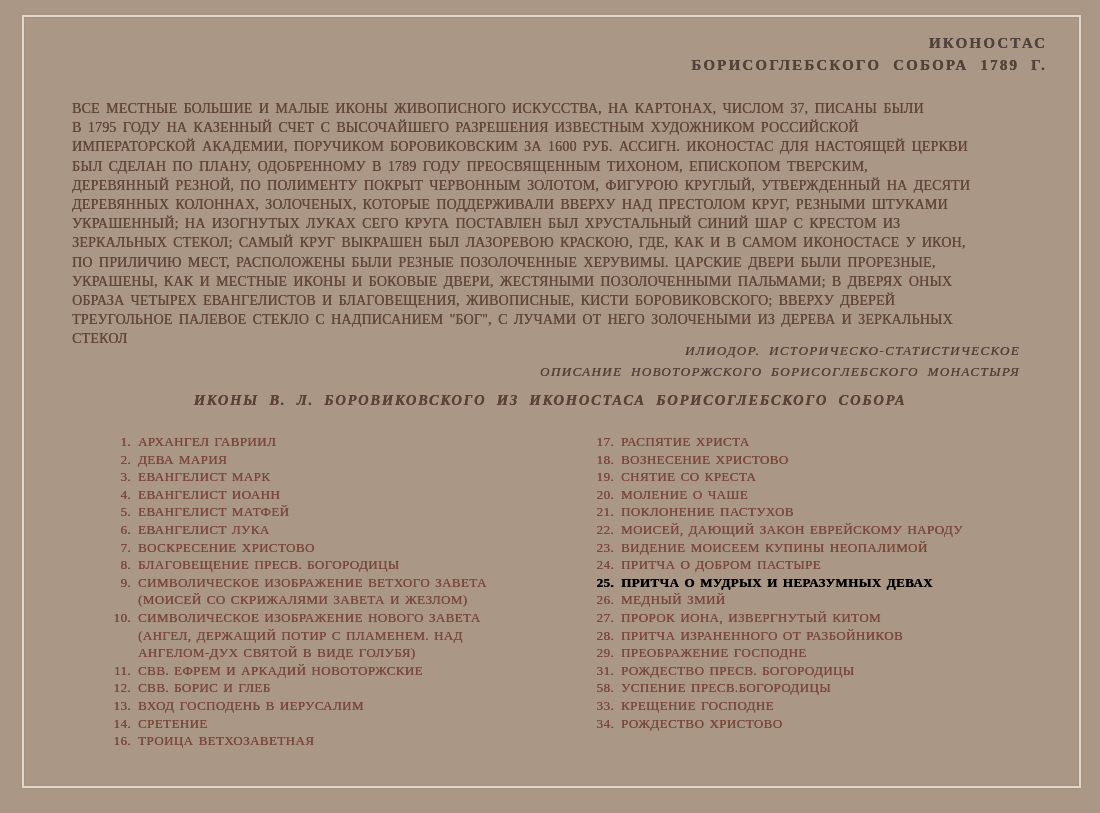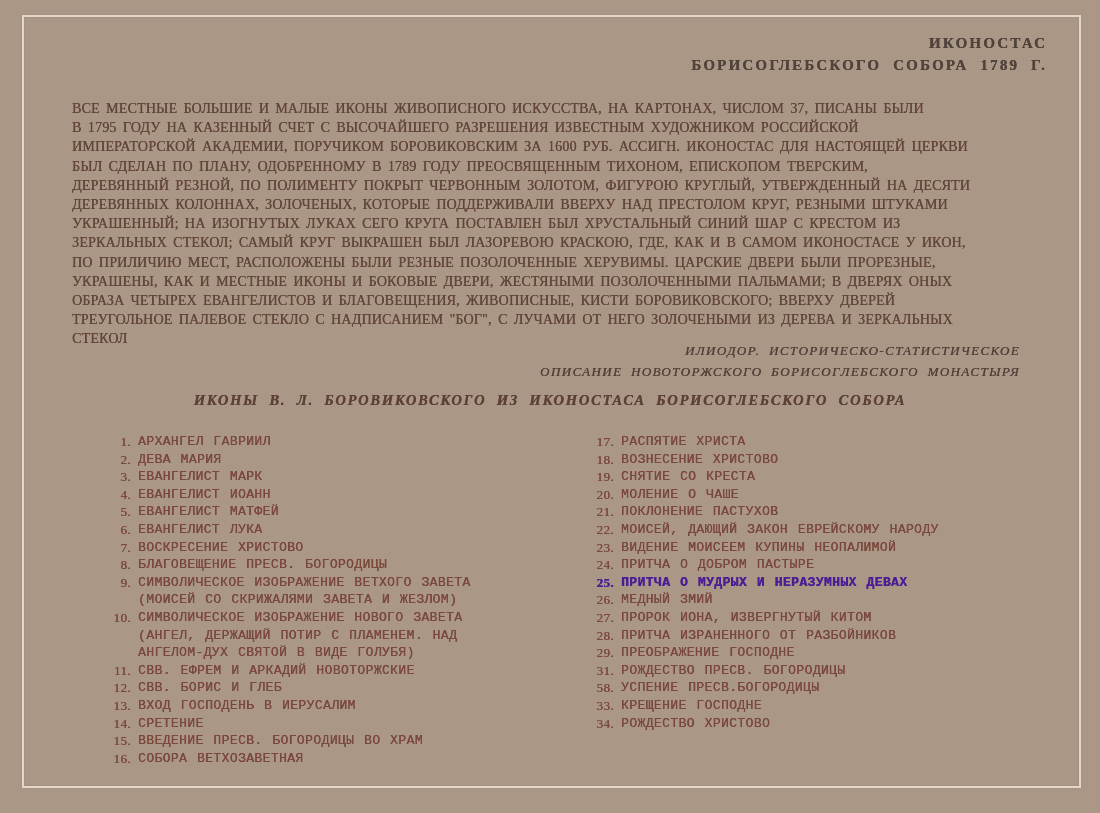--- a/index.html
+++ b/index.html
@@ -43,22 +43,22 @@
   }
   .col{
     position:absolute;top:433px;
     font-size:13px;line-height:17.6px;letter-spacing:0.4px;word-spacing:1.5px;
     color:#7a483d;text-shadow:0.3px 0 0 currentColor;
   }
   .col-left{left:103px;width:475px;}
   .col-right{left:586px;width:485px;}
   .row{display:flex;align-items:flex-start;}
   .row .num{flex:0 0 28px;width:28px;text-align:right;padding-right:7px;}
-  .row .txt{white-space:pre-line;font-family:Liberation Mono, monospace;}
-  .row.em{font-weight:bold;color:#4c1d95;text-shadow:0.4px 0 0 currentColor;}
+  .row .txt{white-space:pre-line;}
+  .row.em{font-weight:bold;color:#000000;text-shadow:0.4px 0 0 currentColor;}
 </style>
 </head>
 <body>
 
 <div class="placard">
   <div class="frame"></div>
 
   <div class="title-block">
     <div>ИКОНОСТАС</div>
     <div>БОРИСОГЛЕБСКОГО  СОБОРА  1789  Г.</div>
@@ -141,26 +141,22 @@
       </div>
     <div class="row">
         <span class="num">13.</span>
         <span class="txt">ВХОД ГОСПОДЕНЬ В ИЕРУСАЛИМ</span>
       </div>
     <div class="row">
         <span class="num">14.</span>
         <span class="txt">СРЕТЕНИЕ</span>
       </div>
     <div class="row">
-        <span class="num">15.</span>
-        <span class="txt">ВВЕДЕНИЕ ПРЕСВ. БОГОРОДИЦЫ ВО ХРАМ</span>
-      </div>
-    <div class="row">
         <span class="num">16.</span>
-        <span class="txt">СОБОРА ВЕТХОЗАВЕТНАЯ</span>
+        <span class="txt">ТРОИЦА ВЕТХОЗАВЕТНАЯ</span>
       </div>
   </div>
 
   <div class="col col-right">
     <div class="row">
         <span class="num">17.</span>
         <span class="txt">РАСПЯТИЕ ХРИСТА</span>
       </div>
     <div class="row">
         <span class="num">18.</span>

